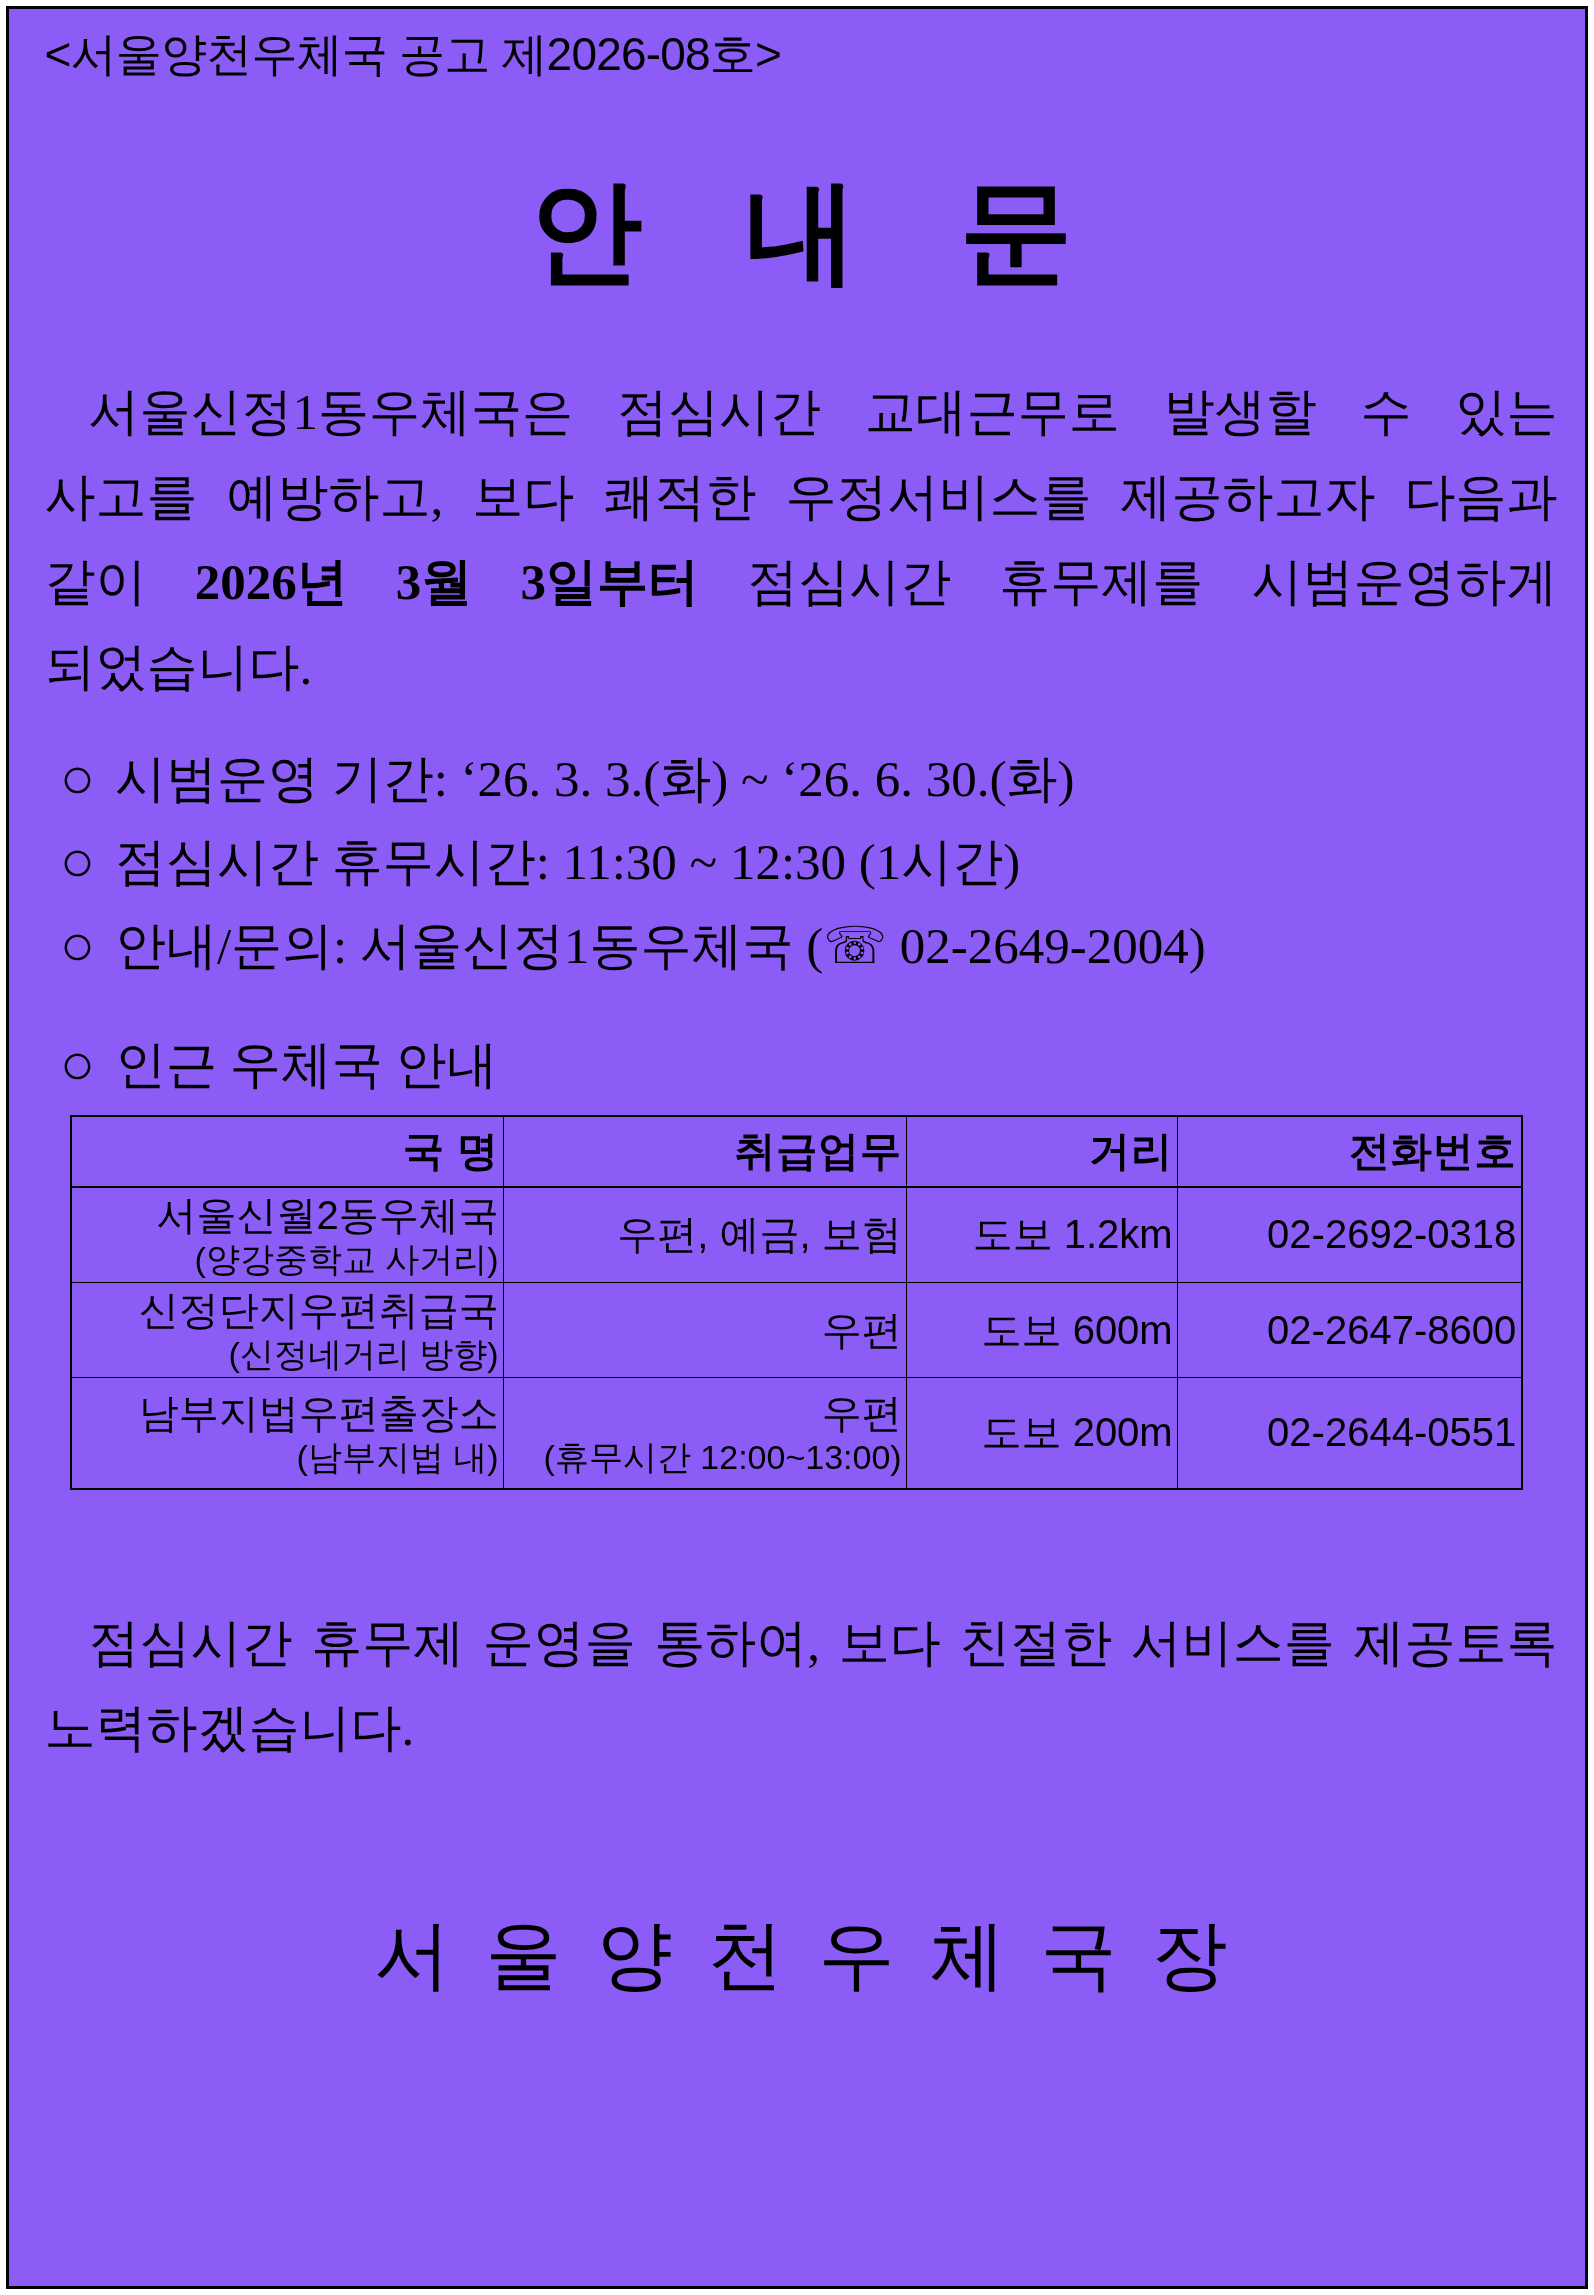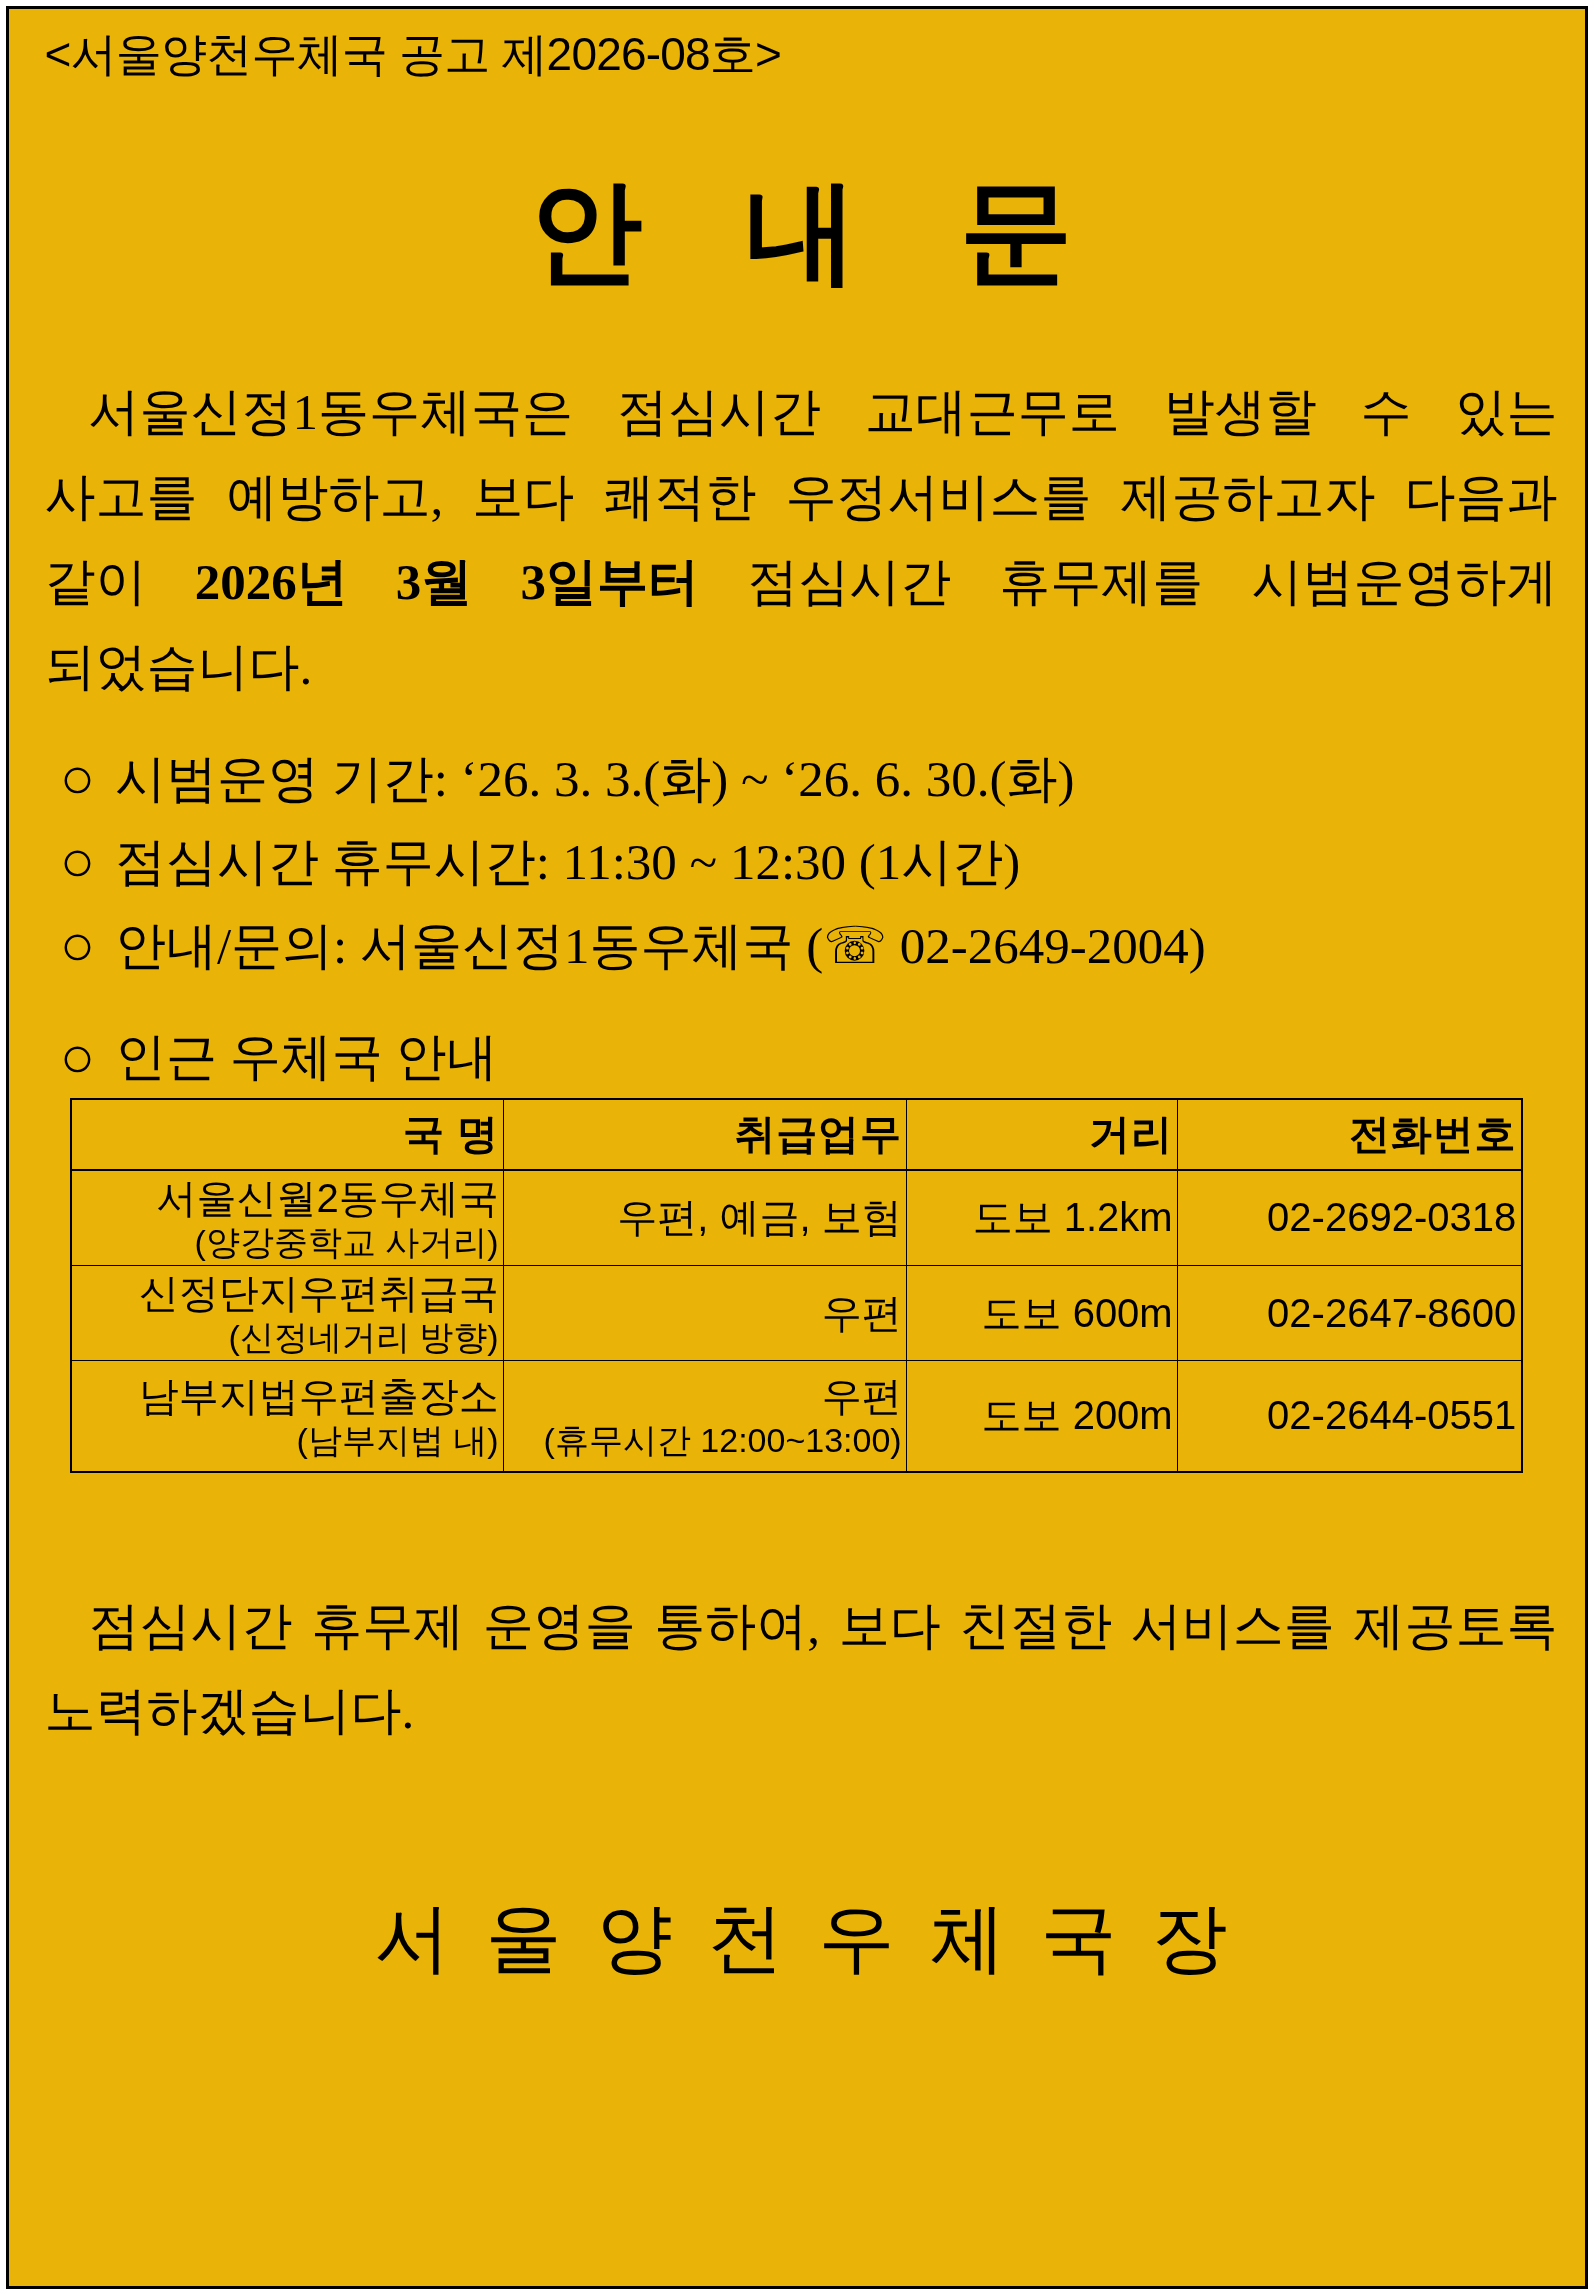--- a/index.html
+++ b/index.html
@@ -14,21 +14,21 @@
     font-family: "Liberation Serif", "DejaVu Serif", serif;
     color: #000000;
   }
   .page {
     position: absolute;
     top: 6.3px; left: 5.6px; right: 5.6px; bottom: 6.3px;
     border: 3.2px solid #000000;
     box-sizing: border-box;
     padding: 16px 28px 0 36px;
     overflow: hidden;
-    background: #eab308;
+    background: #8b5cf6;
   }
   .gothic { font-family: "Liberation Sans", "DejaVu Sans", sans-serif; }
 
   .notice-no {
     font-size: 46px;
     line-height: 59px;
     font-weight: normal;
     letter-spacing: -0.8px;
   }
   .title {
@@ -66,21 +66,21 @@
   }
   .marker {
     display: inline-block;
     margin-right: 22px;
     transform: scale(1.15);
     transform-origin: center;
   }
   .near-heading {
     margin-top: 36px;
     font-size: 51px;
-    line-height: 66px;
+    line-height: 83px;
     padding-left: 17.5px;
     white-space: nowrap;
   }
 
   table.offices {
     border-collapse: collapse;
     table-layout: fixed;
     width: 1452px;
     margin: 8px 0 0 25.4px;
     border: 2.4px solid #000000;

